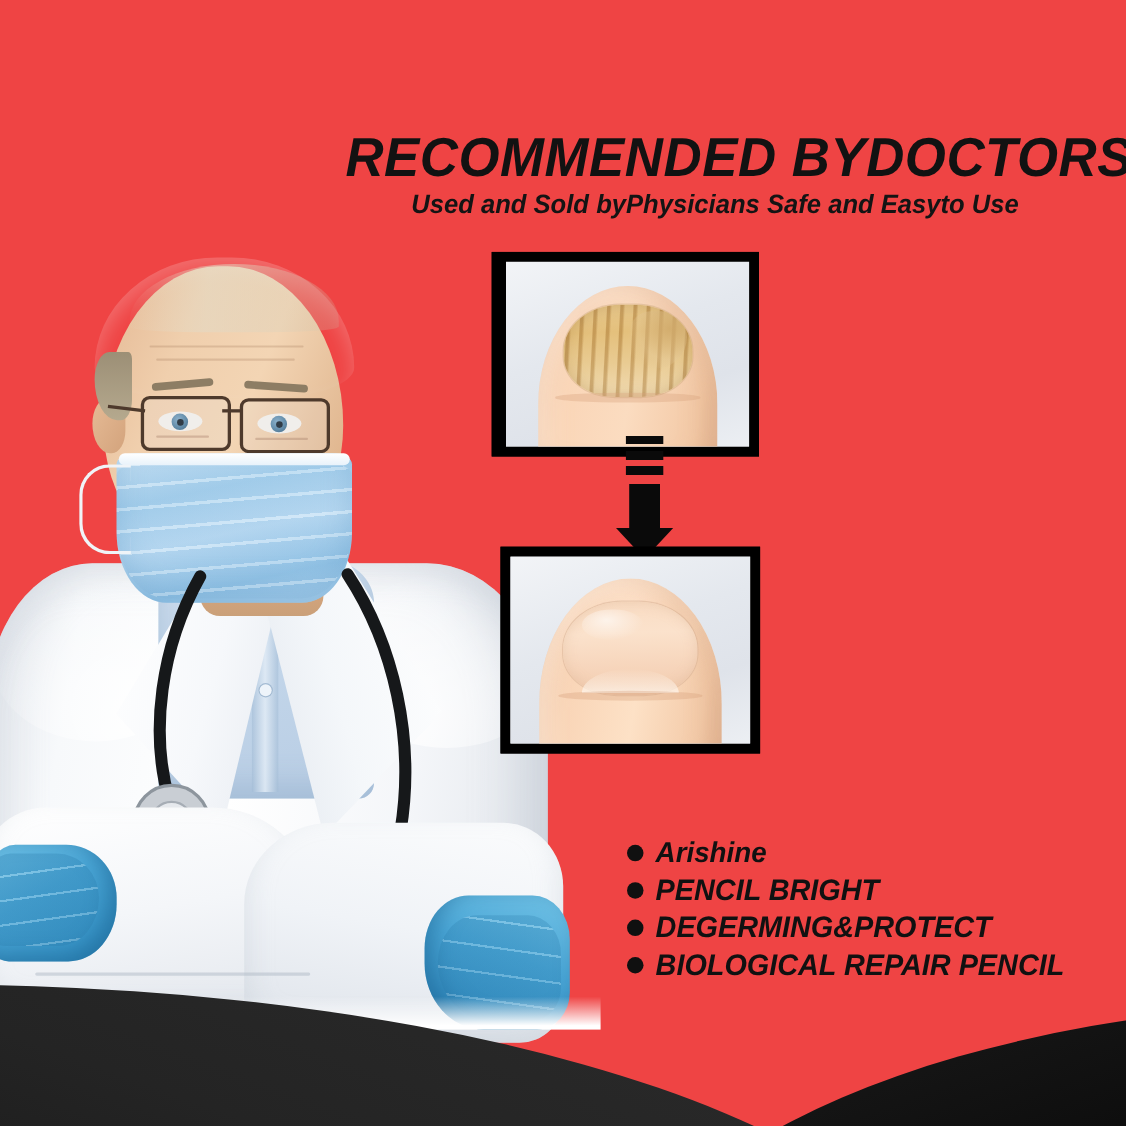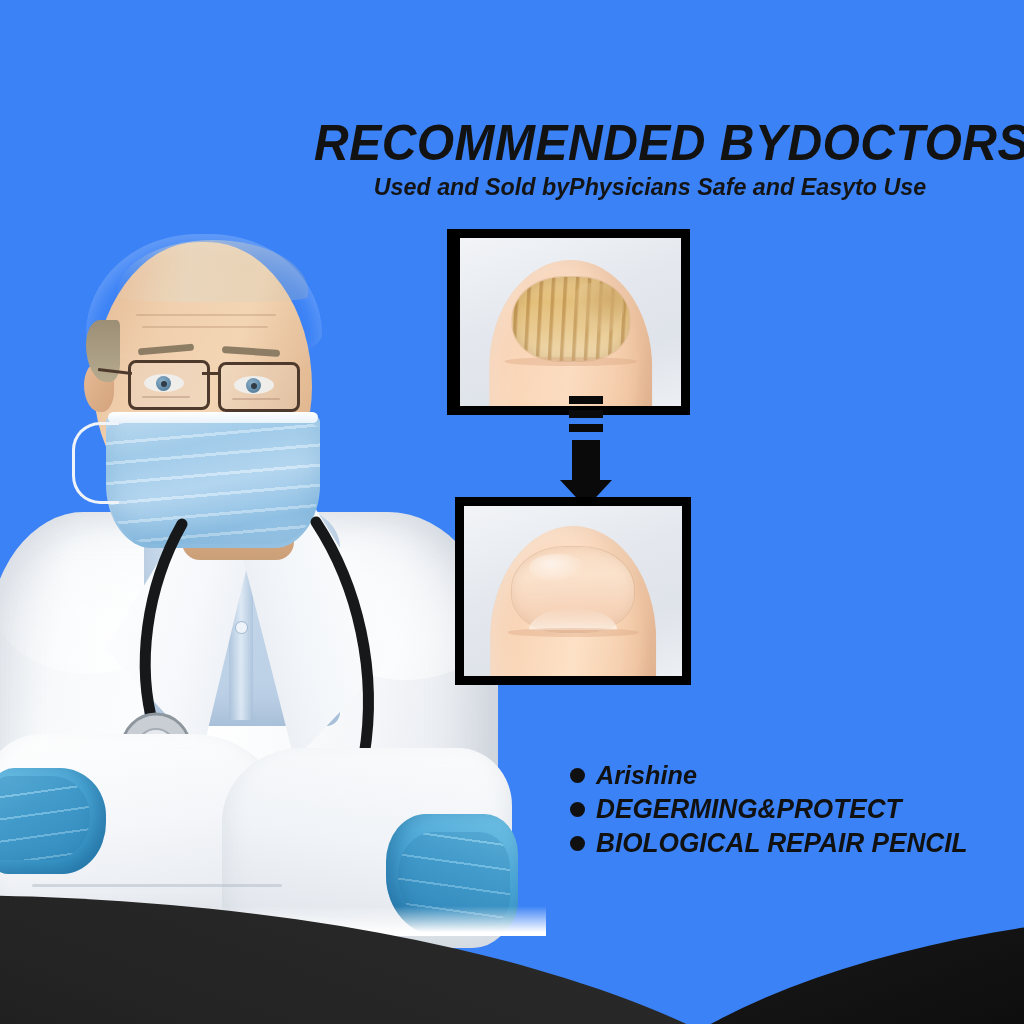--- a/index.html
+++ b/index.html
@@ -5,21 +5,21 @@
 <style>
   html, body {
     margin: 0;
     padding: 0;
     background: #ffffff;
   }
   #canvas {
     position: relative;
     width: 1024px;
     height: 1024px;
-    background: #3b82f6;
+    background: #ef4444;
     overflow: hidden;
     font-family: "Liberation Sans", "DejaVu Sans", sans-serif;
   }
 
   
   .headline-block {
     position: absolute;
     left: 300px;
     top: 118px;
     width: 700px;
@@ -647,20 +647,24 @@
     </div>
   </div>
 
   <div class="features">
     <div class="feature-row">
       <span class="feature-bullet"></span>
       <span class="feature-label brand">Arishine</span>
     </div>
     <div class="feature-row">
       <span class="feature-bullet"></span>
+      <span class="feature-label">PENCIL BRIGHT</span>
+    </div>
+    <div class="feature-row">
+      <span class="feature-bullet"></span>
       <span class="feature-label">DEGERMING&amp;PROTECT</span>
     </div>
     <div class="feature-row">
       <span class="feature-bullet"></span>
       <span class="feature-label">BIOLOGICAL REPAIR PENCIL</span>
     </div>
   </div>
 
   <div class="wave wave-right"></div>
   <div class="wave wave-left"></div>

